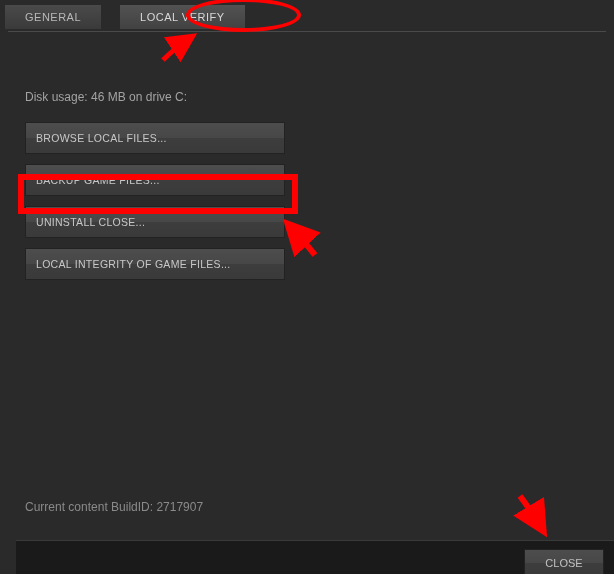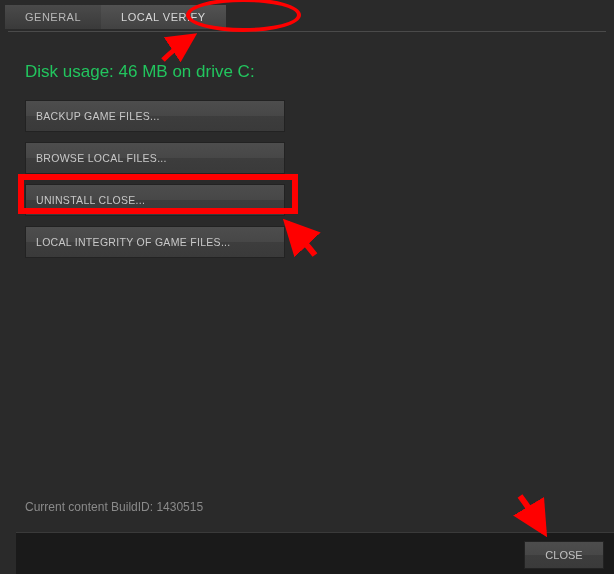--- a/index.html
+++ b/index.html
@@ -11,21 +11,21 @@
       width: 614px;
       height: 574px;
       background: #2a2a2a;
       font-family: Arial, sans-serif;
       position: relative;
       overflow: hidden;
     }
     .tabs {
       display: flex;
       padding: 5px 5px 0 5px;
-      gap: 0;
+      gap: 19px;
     }
     .tab {
       padding: 6px 20px;
       font-size: 11px;
       color: #b8b8b8;
       background: linear-gradient(to bottom, #4a4a4a, #3a3a3a);
       cursor: pointer;
       letter-spacing: 0.5px;
       min-width: 90px;
       text-align: left;
@@ -37,23 +37,24 @@
     .divider {
       height: 1px;
       background: #4a4a4a;
       margin: 2px 8px 0 8px;
     }
     .content {
       padding: 30px 25px;
       position: relative;
     }
     .disk-usage {
-      color: #22c55e;
-      font-size: 17px;
+      color: #a3a3a3;
+      font-size: 12px;
       margin-bottom: 18px;
+      margin-top: 28px;
     }
     .action-btn {
       display: block;
       width: 260px;
       padding: 9px 10px;
       margin-bottom: 10px;
       background: linear-gradient(to bottom, #4d4d4d 0%, #474747 50%, #3d3d3d 50%, #3a3a3a 100%);
       border: 1px solid #222;
       color: #c8c8c8;
       font-size: 10.5px;
@@ -67,21 +68,21 @@
       left: 25px;
       top: 500px;
       color: #8a8a8a;
       font-size: 12px;
     }
     .footer {
       position: absolute;
       bottom: 0;
       left: 16px;
       right: 0;
-      height: 42px;
+      height: 34px;
       background: #1a1a1a;
       border-top: 1px solid #3a3a3a;
     }
     .close-btn {
       position: absolute;
       right: 10px;
       top: 8px;
       width: 80px;
       padding: 7px 0;
       background: linear-gradient(to bottom, #4d4d4d 0%, #474747 50%, #3d3d3d 50%, #3a3a3a 100%);
@@ -126,27 +127,27 @@
 <body>
 
 <div class="tabs">
   <div class="tab">GENERAL</div>
   <div class="tab active">LOCAL VERIFY</div>
 </div>
 <div class="divider"></div>
 
 <div class="content">
   <div class="disk-usage">Disk usage: 46 MB on drive C:</div>
+  <button class="action-btn">BROWSE LOCAL FILES...</button>
   <button class="action-btn">BACKUP GAME FILES...</button>
-  <button class="action-btn">BROWSE LOCAL FILES...</button>
   <button class="action-btn">UNINSTALL CLOSE...</button>
   <button class="action-btn">LOCAL INTEGRITY OF GAME FILES...</button>
 </div>
 
-<div class="build-id">Current content BuildID: 1430515</div>
+<div class="build-id">Current content BuildID: 2717907</div>
 
 <div class="footer">
   <button class="close-btn">CLOSE</button>
 </div>
 
 <div class="red-circle circle-tab"></div>
 <div class="red-box"></div>
 
 <div class="arrow" style="left:155px; top:30px;">
   <svg width="50" height="35" viewBox="0 0 50 35">

